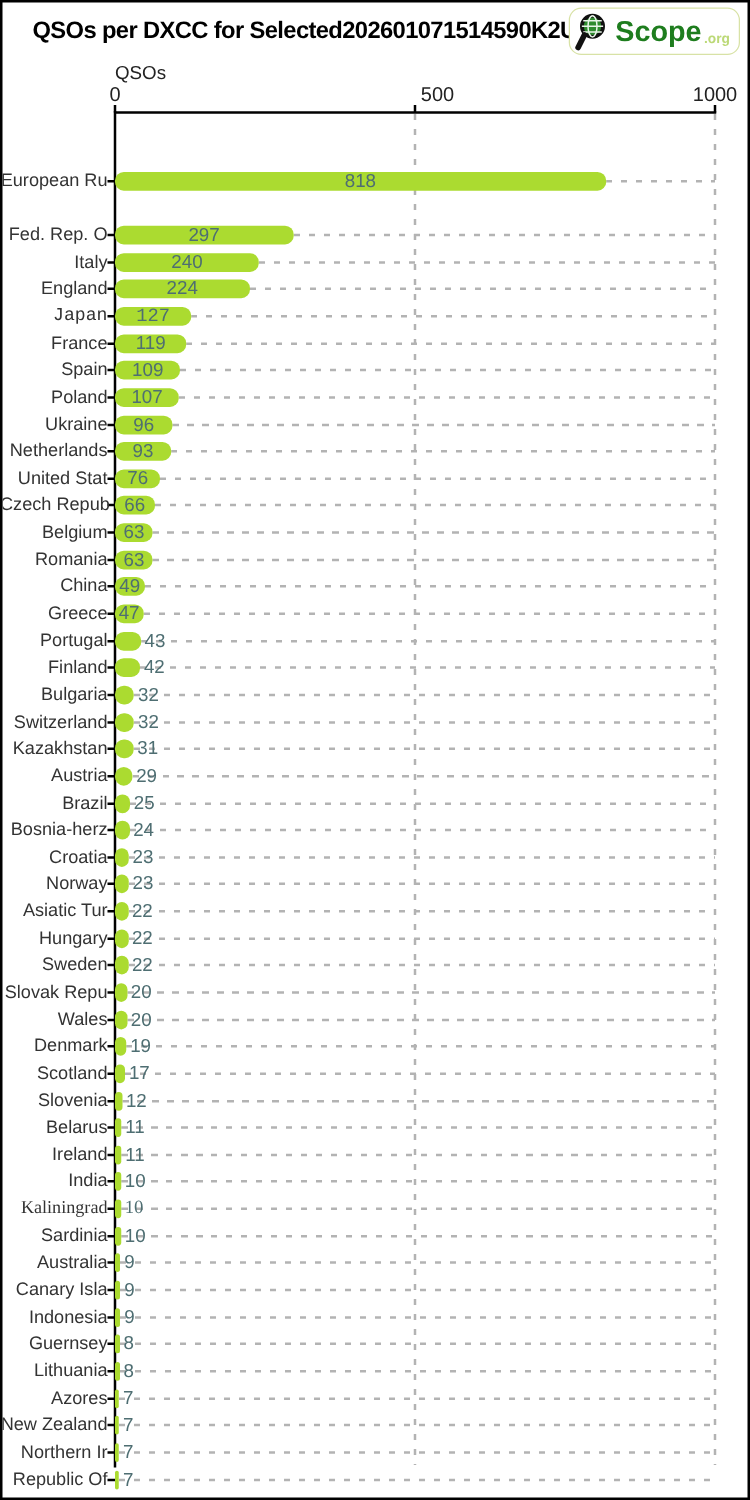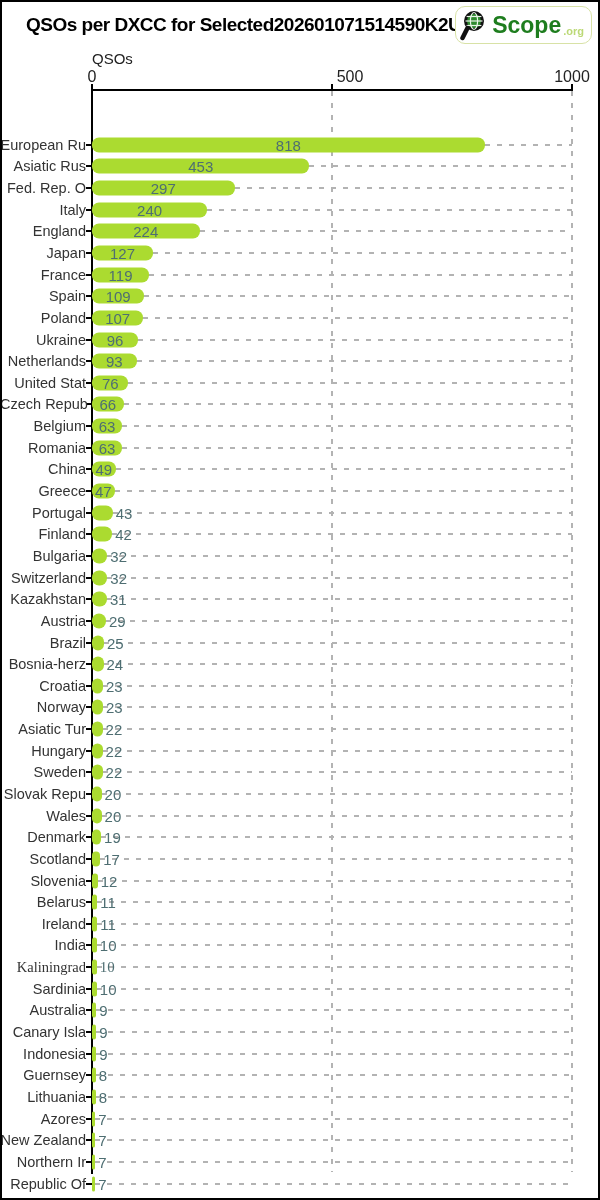--- a/index.html
+++ b/index.html
@@ -72,27 +72,20 @@
     </div>
 
   <div id="plot-rows">
       <div class="chart-row" style="top: 0px; height: 21.64px;">
         <div class="ytick"></div>
         <div class="ylabel">European Ru</div>
         <div class="hdash" style="left: 392.64px; width: 87.36px;"></div>
         <div class="bar" style="width: 392.64px; background: rgb(171, 219, 48);"></div>
         <div class="vlabel center" style="color: rgb(78, 110, 114); left: 196.32px;">818</div>
       </div>
-      <div class="chart-row" style="top: 21.64px; height: 21.64px;">
-        <div class="ytick"></div>
-        <div class="ylabel">Asiatic Rus</div>
-        <div class="hdash" style="left: 217.44px; width: 262.56px;"></div>
-        <div class="bar" style="width: 217.44px; background: rgb(171, 219, 48);"></div>
-        <div class="vlabel center" style="color: rgb(78, 110, 114); left: 108.72px;">453</div>
-      </div>
       <div class="chart-row" style="top: 43.28px; height: 21.64px;">
         <div class="ytick"></div>
         <div class="ylabel">Fed. Rep. O</div>
         <div class="hdash" style="left: 142.56px; width: 337.44px;"></div>
         <div class="bar" style="width: 142.56px; background: rgb(171, 219, 48);"></div>
         <div class="vlabel center" style="color: rgb(78, 110, 114); left: 71.28px;">297</div>
       </div>
       <div class="chart-row" style="top: 64.92px; height: 21.64px;">
         <div class="ytick"></div>
         <div class="ylabel">Italy</div>
@@ -100,21 +93,21 @@
         <div class="bar" style="width: 115.2px; background: rgb(171, 219, 48);"></div>
         <div class="vlabel center" style="color: rgb(78, 110, 114); left: 57.6px;">240</div>
       </div>
       <div class="chart-row" style="top: 86.56px; height: 21.64px;">
         <div class="ytick"></div>
         <div class="ylabel">England</div>
         <div class="hdash" style="left: 107.52px; width: 372.48px;"></div>
         <div class="bar" style="width: 107.52px; background: rgb(171, 219, 48);"></div>
         <div class="vlabel center" style="color: rgb(78, 110, 114); left: 53.76px;">224</div>
       </div>
-      <div class="chart-row" style="top: 108.2px; height: 21.64px;">
+      <div class="chart-row" style="top: 108.2px; height: 21.64px; font-family: Liberation Mono, monospace;">
         <div class="ytick"></div>
         <div class="ylabel">Japan</div>
         <div class="hdash" style="left: 60.96px; width: 419.04px;"></div>
         <div class="bar" style="width: 60.96px; background: rgb(171, 219, 48);"></div>
         <div class="vlabel center" style="color: rgb(78, 110, 114); left: 30.48px;">127</div>
       </div>
       <div class="chart-row" style="top: 129.84px; height: 21.64px;">
         <div class="ytick"></div>
         <div class="ylabel">France</div>
         <div class="hdash" style="left: 57.12px; width: 422.88px;"></div>

